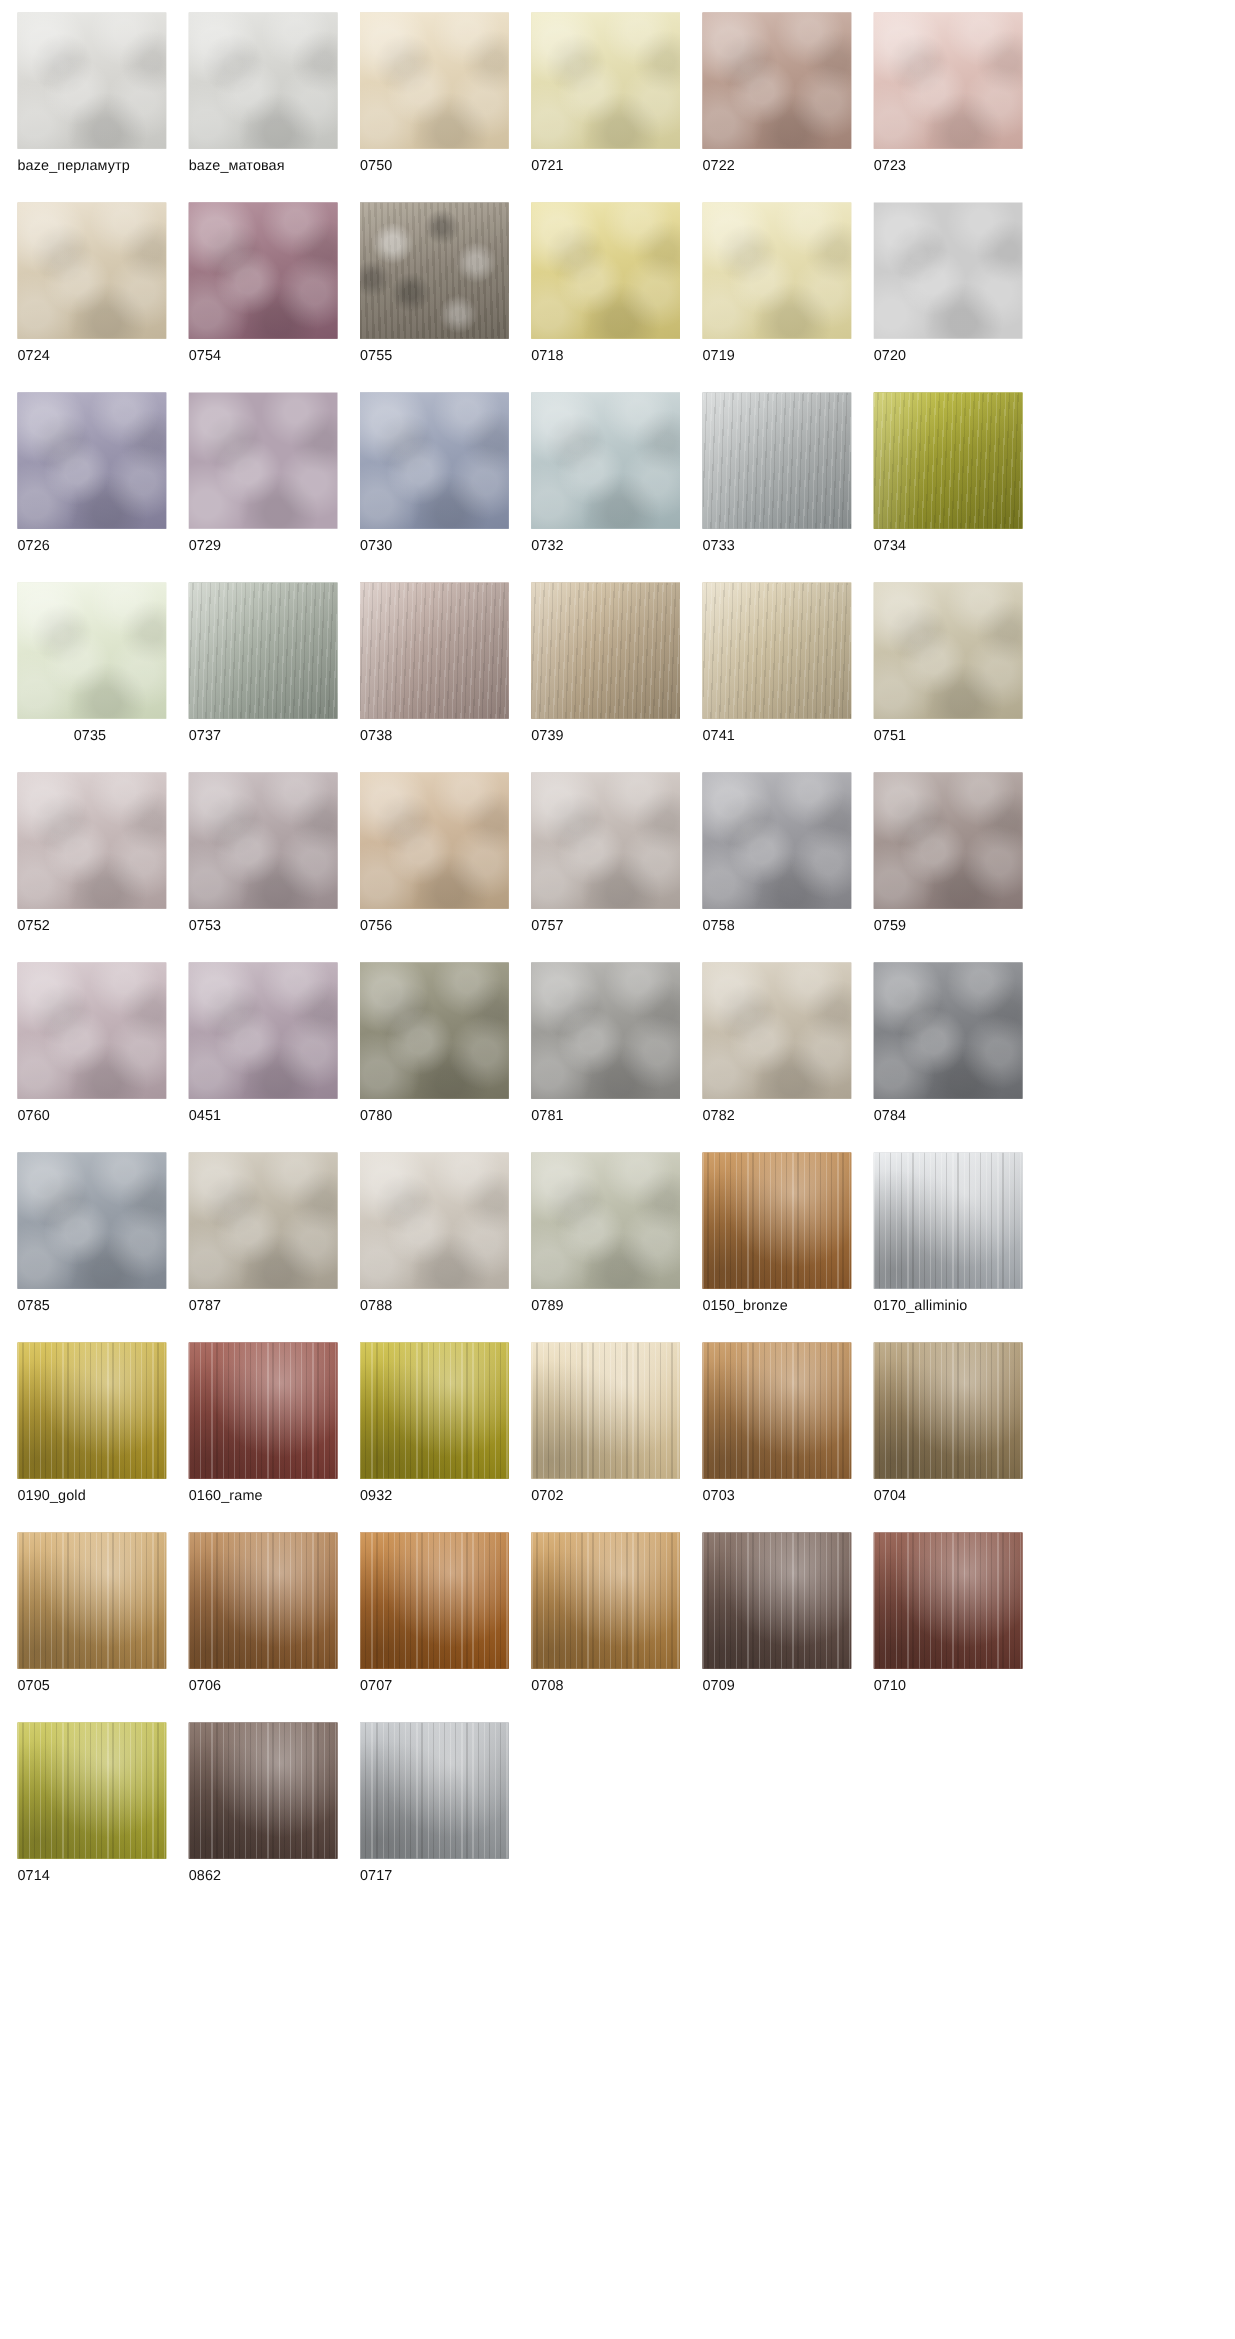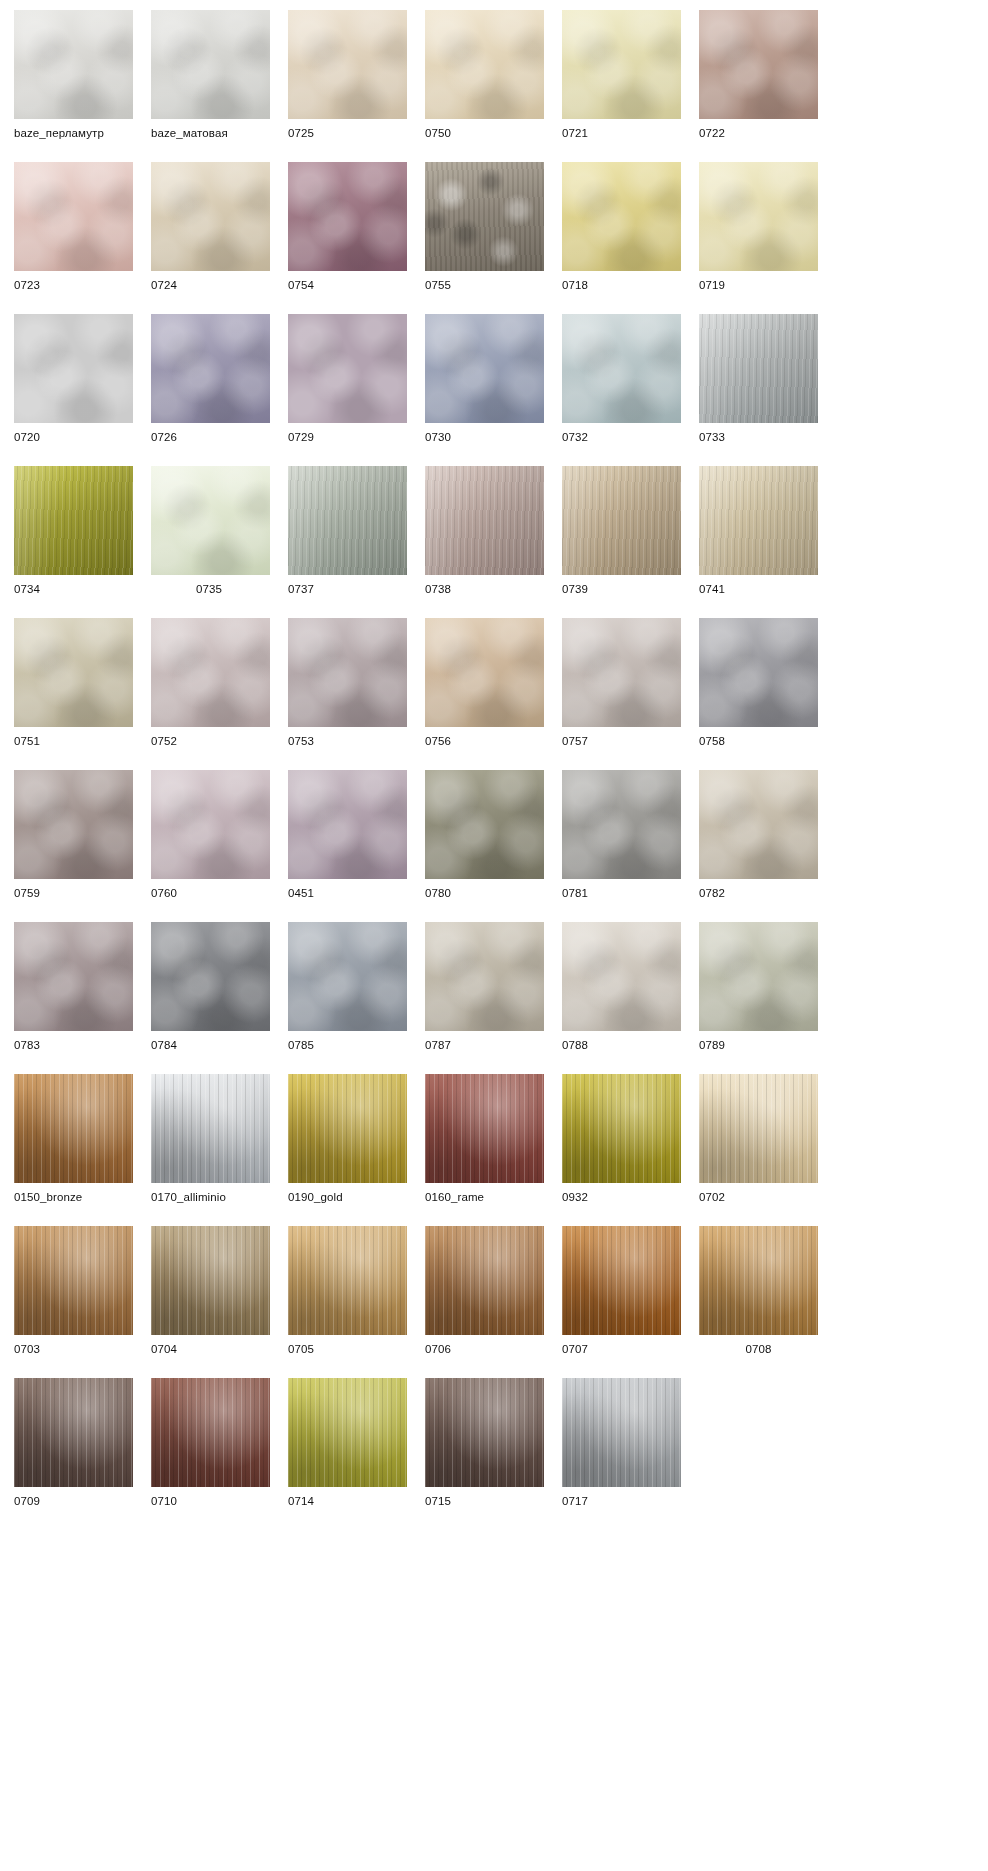--- a/index.html
+++ b/index.html
@@ -101,26 +101,20 @@
     <span class="swatch-label" style="color: rgb(17, 17, 17);">baze_перламутр</span>
   </div>
 
   <div class="swatch-cell">
     <span class="swatch-chip" style="background-image: linear-gradient(168deg, rgb(230, 230, 227) 0%, rgb(212, 212, 208) 46%, rgb(194, 195, 191) 100%); background-color: rgb(212, 212, 208);">
       <span class="tex mottle"></span>
     </span>
     <span class="swatch-label" style="color: rgb(17, 17, 17);">baze_матовая</span>
   </div>
 
-  <div class="swatch-cell">
-    <span class="swatch-chip" style="background-image: linear-gradient(168deg, rgb(239, 229, 213) 0%, rgb(222, 208, 186) 46%, rgb(205, 190, 166) 100%); background-color: rgb(222, 208, 186);">
-      <span class="tex mottle"></span>
-    </span>
-    <span class="swatch-label" style="color: rgb(17, 17, 17);">0725</span>
-  </div>
 
   <div class="swatch-cell">
     <span class="swatch-chip" style="background-image: linear-gradient(168deg, rgb(242, 232, 211) 0%, rgb(226, 212, 184) 46%, rgb(208, 192, 160) 100%); background-color: rgb(226, 212, 184);">
       <span class="tex mottle"></span>
     </span>
     <span class="swatch-label" style="color: rgb(17, 17, 17);">0750</span>
   </div>
 
   <div class="swatch-cell">
     <span class="swatch-chip" style="background-image: linear-gradient(168deg, rgb(242, 238, 205) 0%, rgb(226, 220, 176) 46%, rgb(208, 201, 152) 100%); background-color: rgb(226, 220, 176);">
@@ -339,26 +333,20 @@
     <span class="swatch-label" style="color: rgb(17, 17, 17);">0781</span>
   </div>
 
   <div class="swatch-cell">
     <span class="swatch-chip" style="background-image: linear-gradient(168deg, rgb(222, 215, 201) 0%, rgb(197, 188, 171) 46%, rgb(172, 163, 147) 100%); background-color: rgb(197, 188, 171);">
       <span class="tex mottle"></span>
     </span>
     <span class="swatch-label" style="color: rgb(17, 17, 17);">0782</span>
   </div>
 
-  <div class="swatch-cell">
-    <span class="swatch-chip" style="background-image: linear-gradient(168deg, rgb(192, 181, 181) 0%, rgb(163, 149, 150) 46%, rgb(137, 123, 125) 100%); background-color: rgb(163, 149, 150);">
-      <span class="tex mottle"></span>
-    </span>
-    <span class="swatch-label" style="color: rgb(17, 17, 17);">0783</span>
-  </div>
 
   <div class="swatch-cell">
     <span class="swatch-chip" style="background-image: linear-gradient(168deg, rgb(156, 158, 162) 0%, rgb(127, 129, 133) 46%, rgb(103, 105, 109) 100%); background-color: rgb(127, 129, 133);">
       <span class="tex mottle"></span>
     </span>
     <span class="swatch-label" style="color: rgb(17, 17, 17);">0784</span>
   </div>
 
   <div class="swatch-cell">
     <span class="swatch-chip" style="background-image: linear-gradient(168deg, rgb(181, 187, 194) 0%, rgb(152, 159, 168) 46%, rgb(126, 133, 143) 100%); background-color: rgb(152, 159, 168);">
@@ -462,21 +450,21 @@
     <span class="swatch-chip" style="background-image: linear-gradient(168deg, rgb(209, 154, 94) 0%, rgb(169, 105, 46) 46%, rgb(133, 76, 23) 100%); background-color: rgb(169, 105, 46);">
       <span class="tex metal"></span>
     </span>
     <span class="swatch-label" style="color: rgb(17, 17, 17);">0707</span>
   </div>
 
   <div class="swatch-cell">
     <span class="swatch-chip" style="background-image: linear-gradient(168deg, rgb(219, 180, 126) 0%, rgb(184, 139, 80) 46%, rgb(147, 106, 51) 100%); background-color: rgb(184, 139, 80);">
       <span class="tex metal"></span>
     </span>
-    <span class="swatch-label" style="color: rgb(17, 17, 17); text-align: center;">0708</span>
+    <span class="swatch-label" style="color: rgb(17, 17, 17);">0708</span>
   </div>
 
   <div class="swatch-cell">
     <span class="swatch-chip" style="background-image: linear-gradient(168deg, rgb(142, 122, 112) 0%, rgb(107, 87, 79) 46%, rgb(78, 61, 55) 100%); background-color: rgb(107, 87, 79);">
       <span class="tex metal"></span>
     </span>
     <span class="swatch-label" style="color: rgb(17, 17, 17);">0709</span>
   </div>
 
   <div class="swatch-cell">
@@ -491,21 +479,21 @@
     <span class="swatch-chip" style="background-image: linear-gradient(168deg, rgb(210, 207, 111) 0%, rgb(177, 174, 63) 46%, rgb(142, 139, 38) 100%); background-color: rgb(177, 174, 63);">
       <span class="tex metal"></span>
     </span>
     <span class="swatch-label" style="color: rgb(17, 17, 17);">0714</span>
   </div>
 
   <div class="swatch-cell">
     <span class="swatch-chip" style="background-image: linear-gradient(168deg, rgb(141, 122, 113) 0%, rgb(106, 86, 78) 46%, rgb(76, 59, 53) 100%); background-color: rgb(106, 86, 78);">
       <span class="tex metal"></span>
     </span>
-    <span class="swatch-label" style="color: rgb(17, 17, 17);">0715</span>
+    <span class="swatch-label" style="color: rgb(17, 17, 17);">0862</span>
   </div>
 
 
   <div class="swatch-cell">
     <span class="swatch-chip" style="background-image: linear-gradient(168deg, rgb(205, 208, 211) 0%, rgb(167, 170, 173) 46%, rgb(135, 139, 142) 100%); background-color: rgb(167, 170, 173);">
       <span class="tex metal"></span>
     </span>
     <span class="swatch-label" style="color: rgb(17, 17, 17);">0717</span>
   </div>
 </div>

